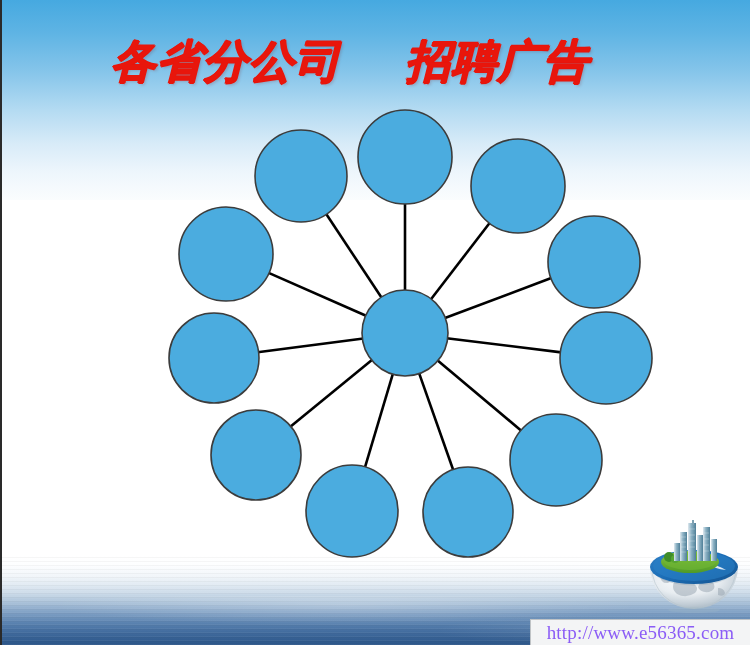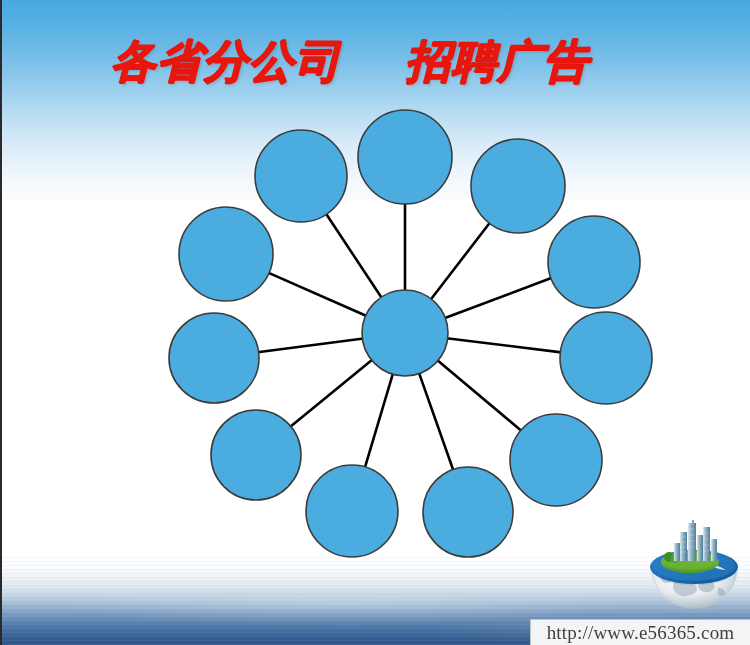--- a/index.html
+++ b/index.html
@@ -141,21 +141,21 @@
     background: #f3f4f5;
     border: 1px solid #bfc3c6;
     border-right: none;
     border-bottom: none;
     box-sizing: border-box;
     display: flex;
     align-items: center;
     justify-content: center;
   }
   .watermark-text {
-    color: #404040;
+    color: #8b5cf6;
     font-size: 19px;
     line-height: 22px;
     font-family: "Liberation Serif", "DejaVu Serif", serif;
     letter-spacing: 0.2px;
     white-space: nowrap;
   }
 </style>
 </head>
 <body>
 

